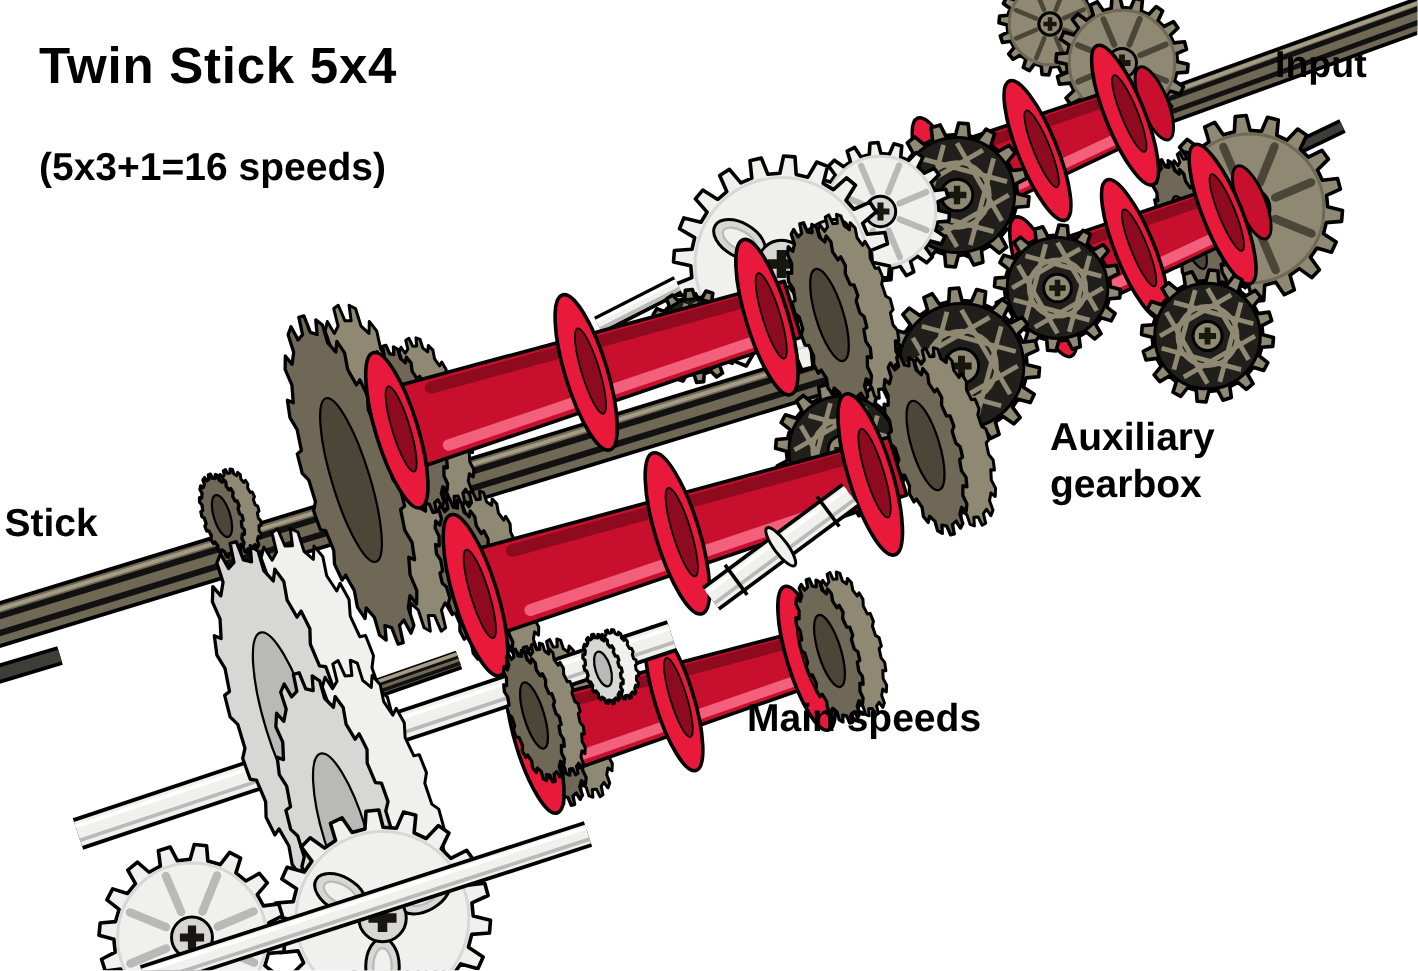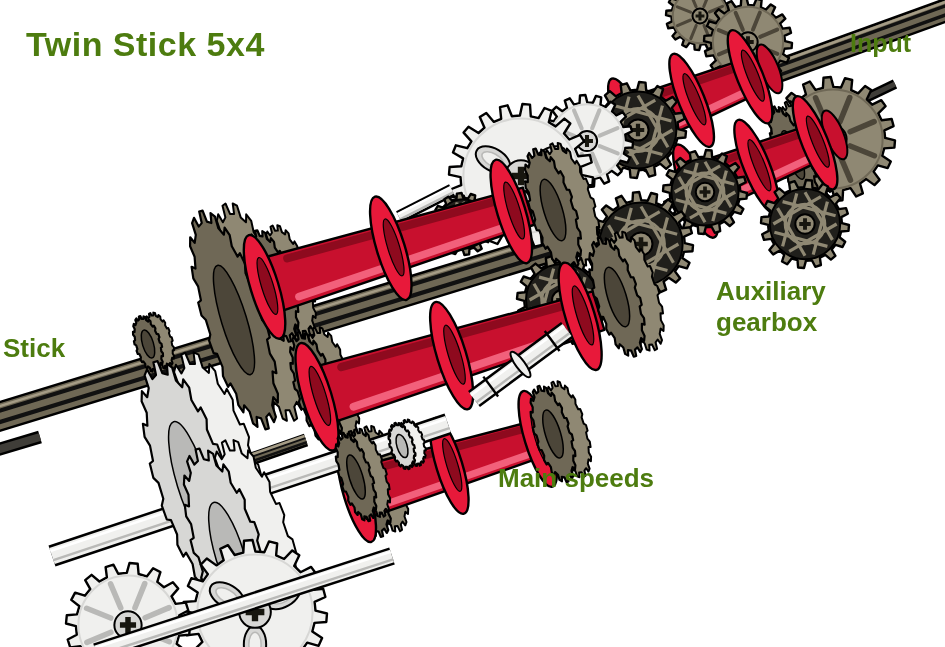--- a/index.html
+++ b/index.html
@@ -1,25 +1,25 @@
 <!DOCTYPE html>
 <html><head>
 <meta charset="utf-8">
 <style>
   html,body{margin:0;padding:0;background:#fff;}
   .stage{position:relative;width:945px;height:647px;background:#fff;overflow:hidden;
          font-family:"Liberation Sans",sans-serif;}
   .stage svg{position:absolute;left:0;top:0;}
-  .lbl{position:absolute;font-weight:bold;color:#4d7c0f;white-space:pre;line-height:1.18;}
+  .lbl{position:absolute;font-weight:bold;color:#000000;white-space:pre;line-height:1.18;}
   .lbl.title{left:26px;top:24px;font-size:34px;letter-spacing:0.5px;}
   .lbl.subtitle{left:26px;top:96px;font-size:26px;}
   .lbl.input{left:3px;top:333px;font-size:26px;}
   .lbl.output{left:850px;top:29px;font-size:25px;}
   .lbl.maingb{left:498px;top:463px;font-size:26px;}
-  .lbl.auxgb{left:716px;top:276px;font-size:26px;width:150px;white-space:normal;}
+  .lbl.auxgb{left:700px;top:276px;font-size:26px;width:150px;white-space:normal;}
 </style>
 </head>
 <body>
 
 <div class="stage">
   <svg id="scene" width="945" height="647" viewBox="0 0 945 647">
       <g>
         <path d="M-12 420L602 232" stroke="#000000" stroke-width="30" fill="none" stroke-linecap="butt"></path>
         <path d="M-12 420L602 232" stroke="#6f6855" stroke-width="25" fill="none" stroke-linecap="butt"></path>
         <path d="M-10.41902910149866 425.163383679148L603.5809708985014 237.16338367914798" stroke="#111" stroke-width="4.2" fill="none" stroke-linecap="butt"></path>
@@ -313,17 +313,18 @@
         <path d="M96 652L392 556" stroke="#f0f0ee" stroke-width="13" fill="none" stroke-linecap="butt"></path>
         <path d="M97.11061691293477 655.4244021482156L393.11061691293474 559.4244021482156" stroke="#b9b9b7" stroke-width="2.5" fill="none" stroke-linecap="butt"></path>
         <path d="M94.66725970447827 647.8907174221414L390.6672597044783 551.8907174221414" stroke="#ffffff" stroke-width="2.5" fill="none" stroke-linecap="butt"></path>
         <path d="M423.9 439.8L424.7 442.6L423.6 443.5L424.1 446.5L425.6 447.9L425.8 450.5L424.4 450.6L424.3 453.3L425.6 455.3L425.2 457.6L423.8 456.7L423.1 458.9L424.0 461.3L423.1 462.8L421.7 461.2L420.5 462.5L421.0 465.0L419.7 465.7L418.6 463.5L417.0 463.7L417.0 466.0L415.5 465.8L414.6 463.3L412.9 462.5L412.4 464.3L410.8 463.1L410.4 460.6L408.7 458.8L407.8 460.0L406.3 458.0L406.5 455.8L405.0 453.3L403.7 453.6L402.6 451.0L403.2 449.4L402.1 446.4L400.7 445.9L400.0 443.1L401.0 442.2L400.5 439.2L399.1 437.8L398.9 435.2L400.2 435.1L400.3 432.4L399.1 430.4L399.4 428.1L400.9 428.9L401.6 426.8L400.7 424.4L401.5 422.9L402.9 424.4L404.1 423.2L403.6 420.7L404.9 420.0L406.1 422.2L407.7 421.9L407.7 419.6L409.2 419.9L410.0 422.4L411.8 423.2L412.3 421.4L413.9 422.6L414.2 425.1L415.9 426.9L416.9 425.7L418.3 427.7L418.2 429.9L419.7 432.4L420.9 432.1L422.1 434.6L421.5 436.3L422.5 439.3Z" fill="#f0f0ee" stroke="#000000" stroke-width="2" stroke-linejoin="round"></path>
         <path d="M414.2 445.3L414.8 448.0L413.7 448.7L414.0 451.7L415.4 453.3L415.4 455.8L414.1 455.6L413.8 458.2L415.0 460.4L414.4 462.4L413.0 461.4L412.1 463.3L413.0 465.7L412.0 467.0L410.6 465.3L409.3 466.3L409.6 468.7L408.3 469.1L407.2 466.9L405.5 466.8L405.4 469.0L403.8 468.4L403.1 465.9L401.3 464.8L400.7 466.5L399.1 465.0L398.9 462.6L397.3 460.6L396.2 461.5L394.8 459.3L395.1 457.2L393.7 454.6L392.4 454.6L391.4 452.0L392.1 450.5L391.2 447.5L389.8 446.7L389.2 444.0L390.3 443.3L390.0 440.3L388.6 438.7L388.6 436.2L389.9 436.4L390.2 433.8L389.0 431.6L389.6 429.6L391.0 430.6L391.9 428.7L391.0 426.3L392.0 425.0L393.4 426.7L394.7 425.7L394.4 423.3L395.7 422.9L396.8 425.1L398.5 425.2L398.6 423.0L400.2 423.6L400.9 426.1L402.7 427.2L403.3 425.5L404.9 427.0L405.1 429.4L406.7 431.4L407.8 430.5L409.2 432.7L408.9 434.8L410.3 437.4L411.6 437.4L412.6 440.0L411.9 441.5L412.8 444.5Z" fill="#d7d7d5" stroke="#000000" stroke-width="2.2" stroke-linejoin="round"></path>
         <ellipse cx="0" cy="0" rx="5.04" ry="12" transform="translate(402 446) rotate(-17)" fill="#b9b9b7" stroke="#000000" stroke-width="1.5"></ellipse>
       </g>
     </svg>
 
   <div class="lbl title">Twin Stick 5x4</div>
+  <div class="lbl subtitle">(5x3+1=16 speeds)</div>
   <div class="lbl input">Stick</div>
   <div class="lbl output">Input</div>
   <div class="lbl maingb">Main speeds</div>
   <div class="lbl auxgb">Auxiliary gearbox</div>
 </div>
 
 </body></html>

